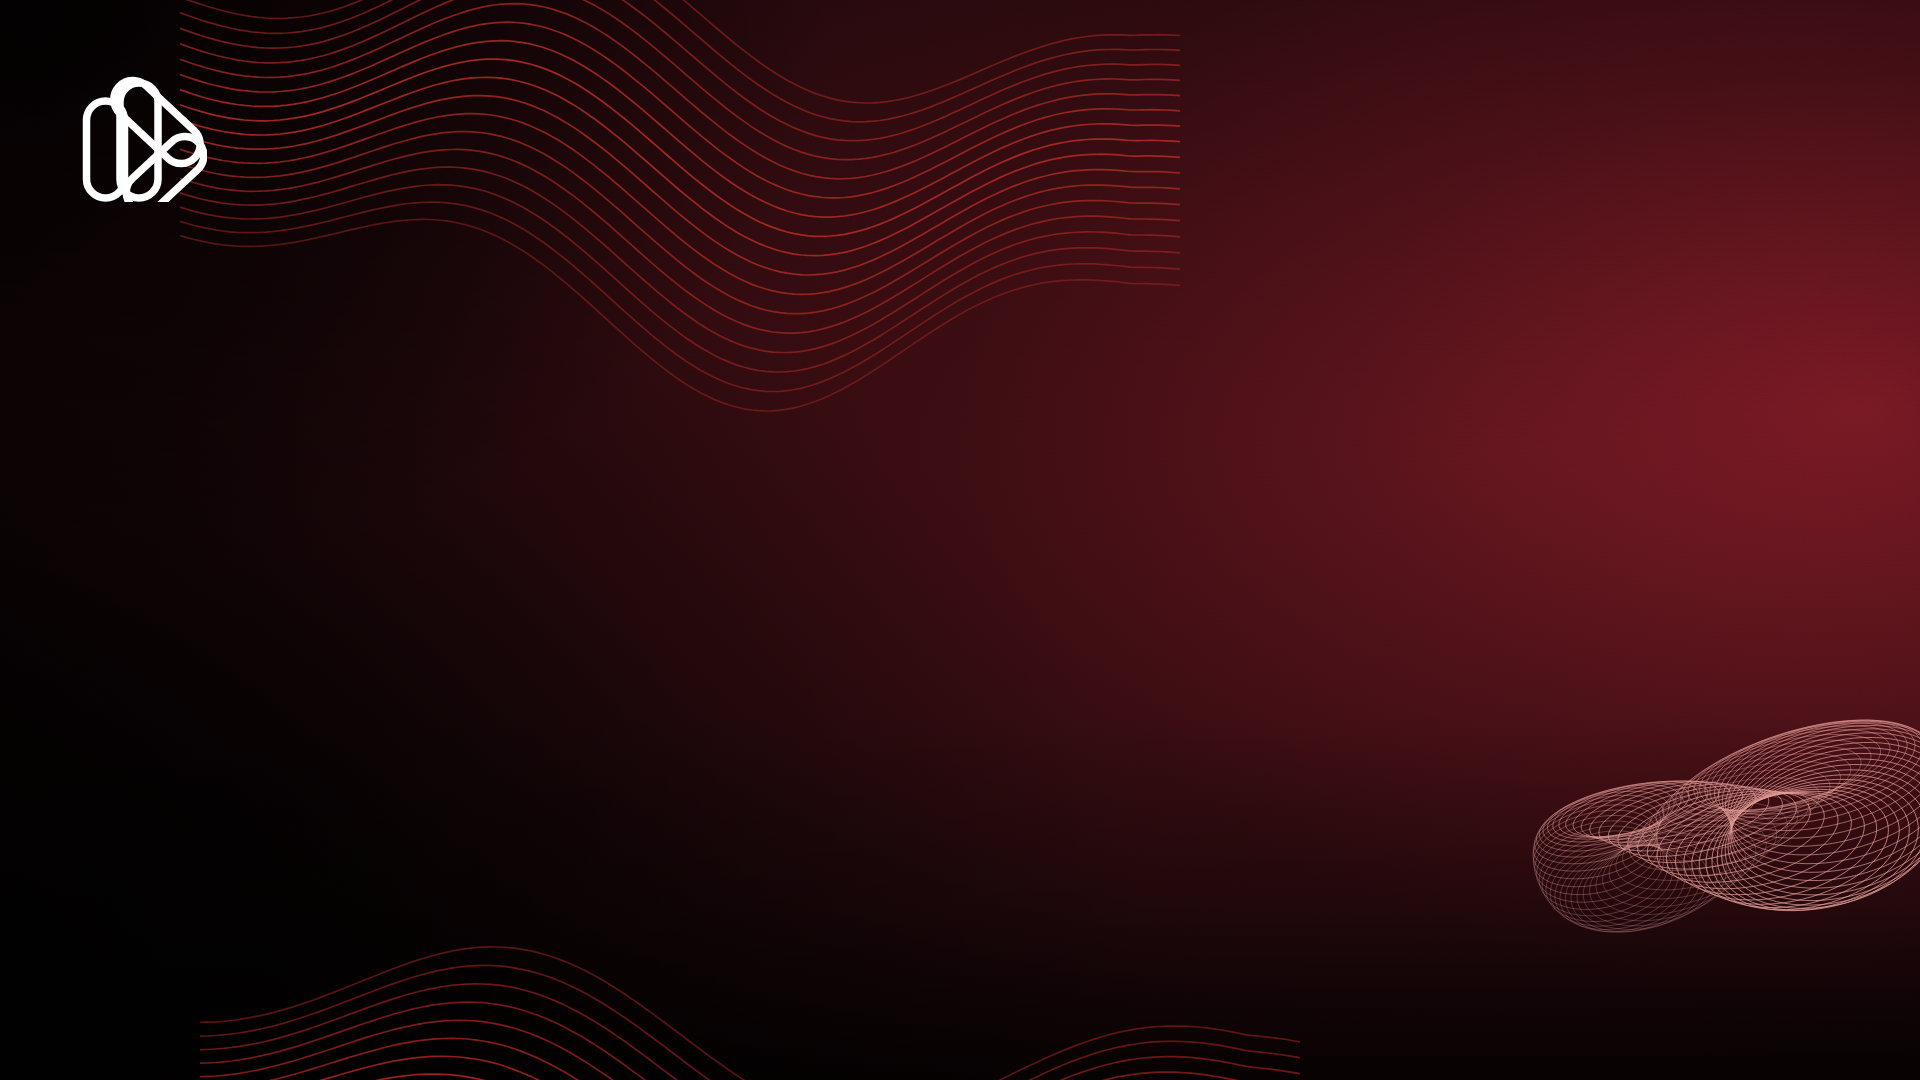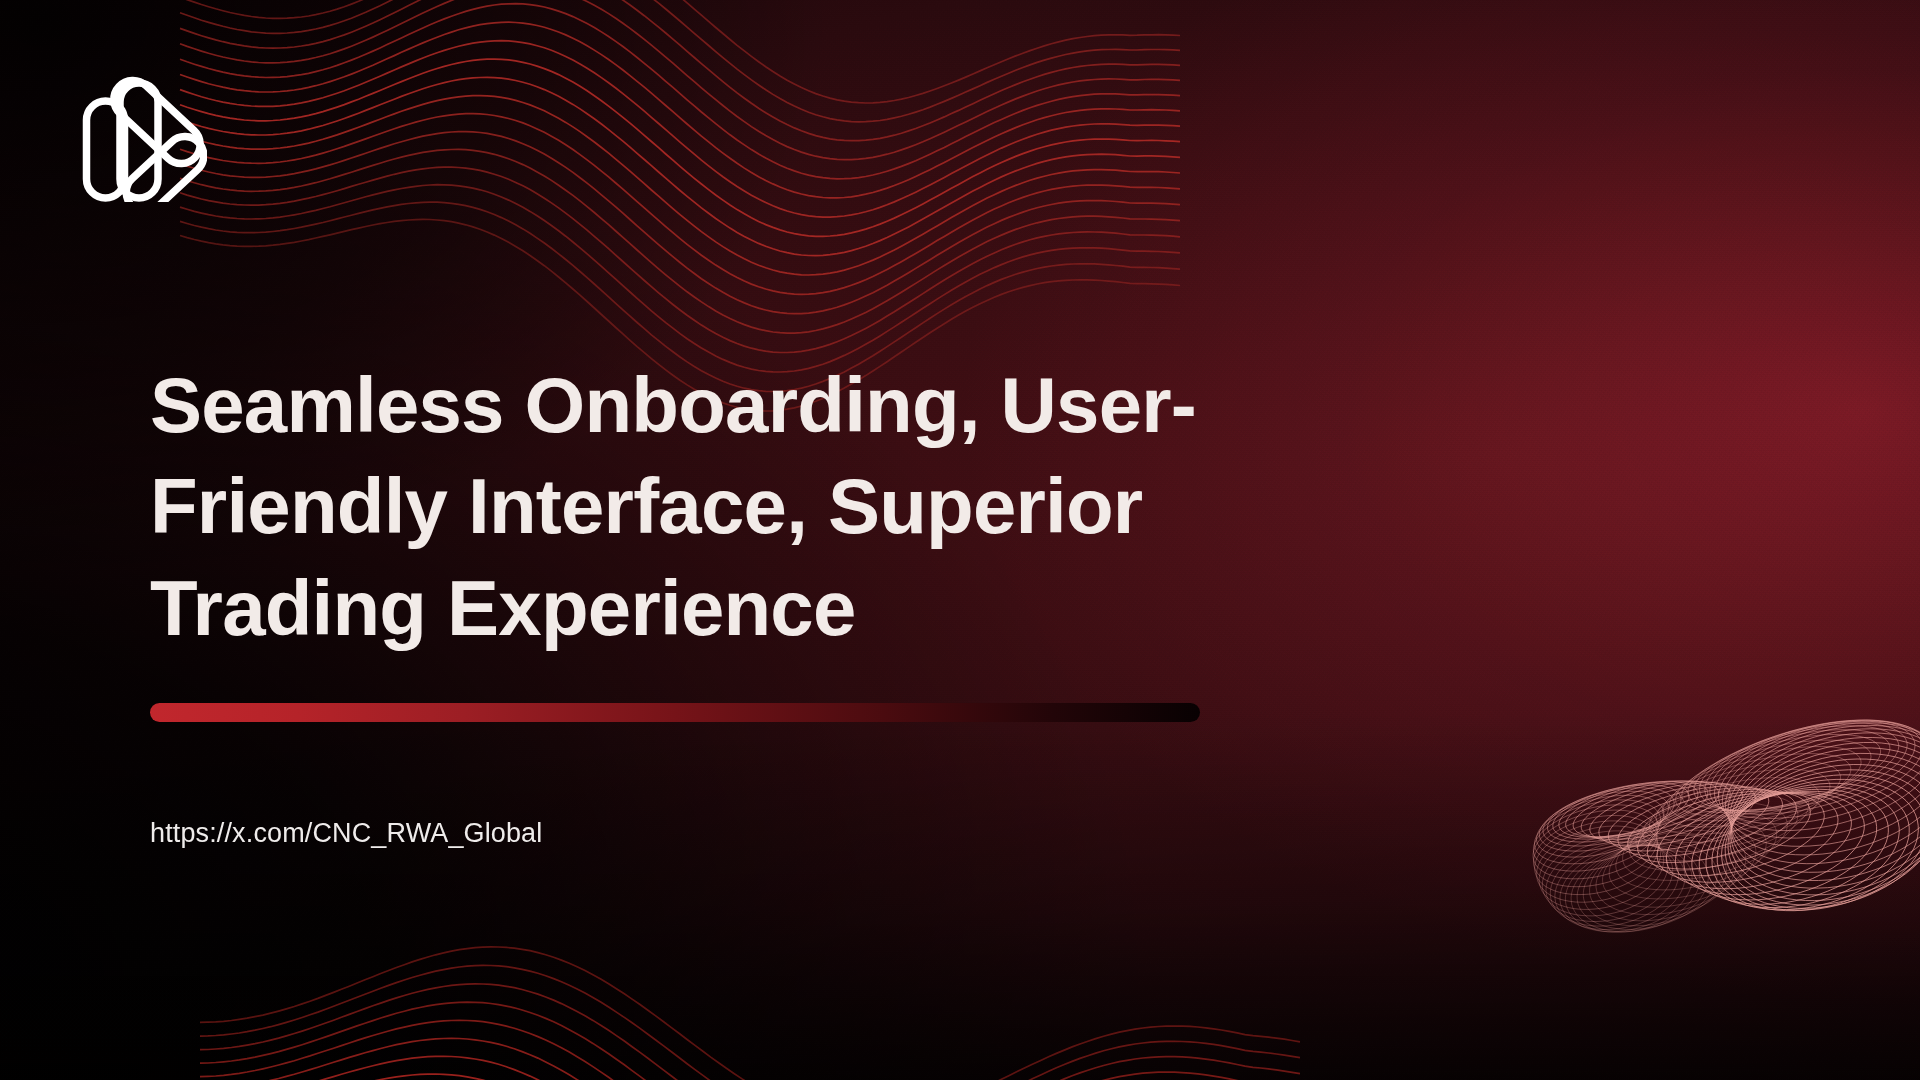--- a/index.html
+++ b/index.html
@@ -253,26 +253,13 @@
 
         <rect x="38" y="21" width="38" height="115" rx="19" ry="19"></rect>
 
         <rect x="56" y="8" width="38" height="104" rx="19" ry="19" transform="rotate(-47 75 60)"></rect>
 
         <rect x="64" y="66" width="38" height="92" rx="19" ry="19" transform="rotate(47 83 112)"></rect>
       </g>
     </svg>
   </div>
 
-  <div id="content">
-
-    <h1 id="headline">
-      <span class="hl-line">Seamless Onboarding, User-</span>
-      <span class="hl-line">Friendly Interface, Superior</span>
-      <span class="hl-line">Trading Experience</span>
-    </h1>
-
-    <div id="accent-bar"></div>
-
-    <div id="source-url">https://x.com/CNC_RWA_Global</div>
-
-  </div>
 </div>
 
 </body></html>

